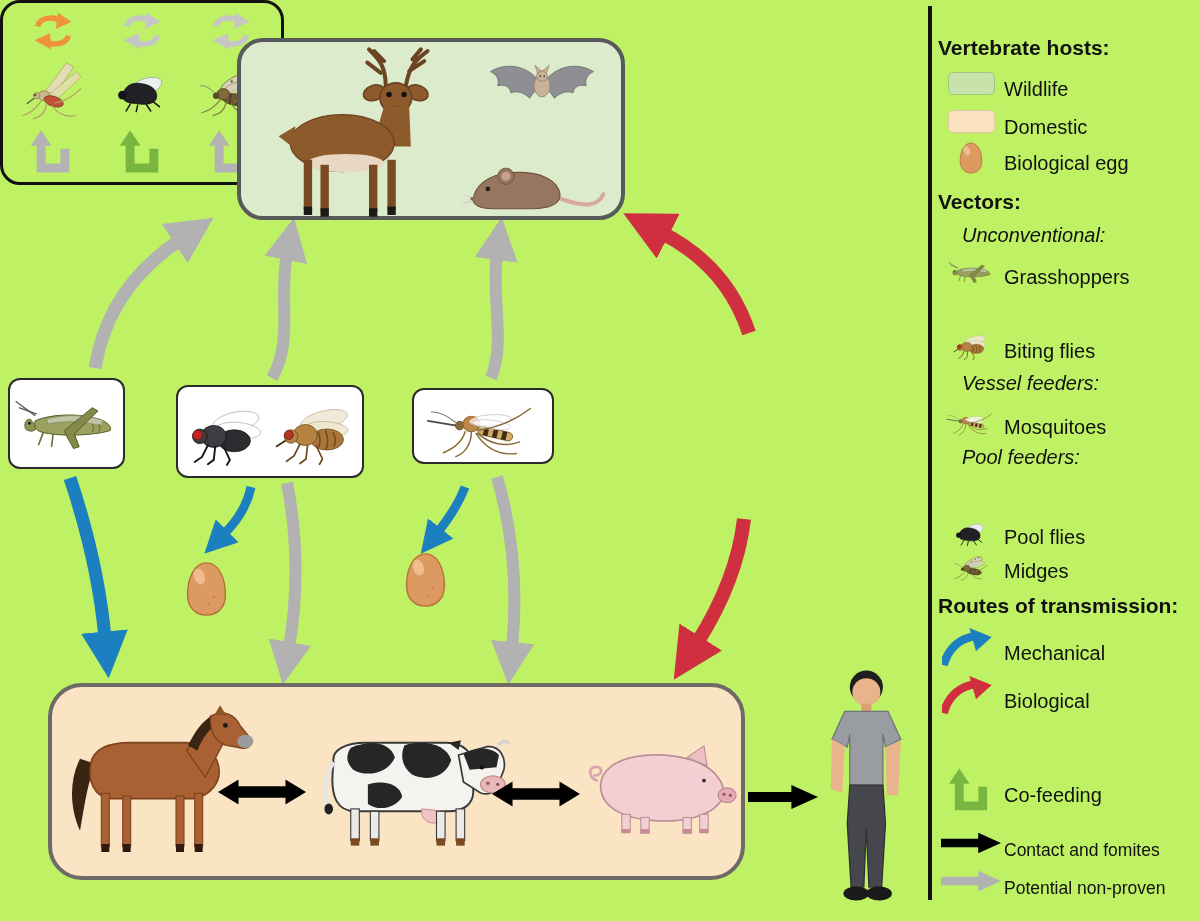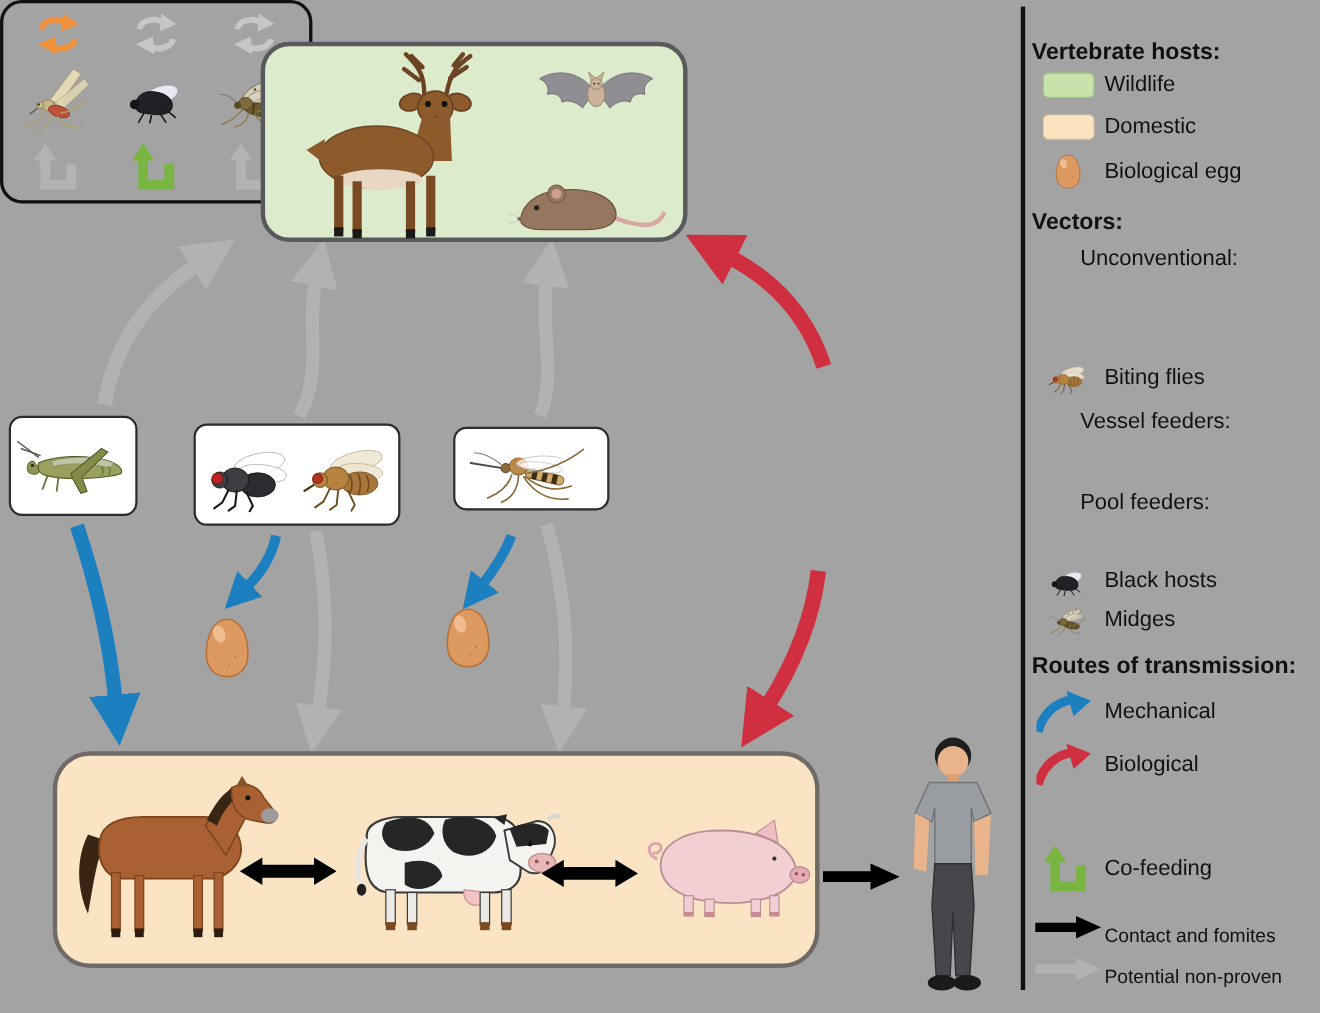--- a/index.html
+++ b/index.html
@@ -1,17 +1,17 @@
 <!DOCTYPE html>
 <html><head>
 <meta charset="utf-8">
 <style>
   html,body{margin:0;padding:0;background:#ffffff;}
   body{font-family:"Liberation Sans", sans-serif;}
-  #canvas{position:relative;width:1200px;height:921px;background:#a3a3a3;overflow:hidden;}
+  #canvas{position:relative;width:1200px;height:921px;background:#bef264;overflow:hidden;}
   .abs{position:absolute;}
   svg{display:block;}
 
   
   .host-box{position:absolute;border:4px solid #58595b;border-radius:26px;box-sizing:border-box;}
   #wildlife-box{left:237px;top:38px;width:388px;height:182px;background:#dcebcb;}
   #domestic-box{left:48px;top:683px;width:697px;height:197px;background:#fbe4c4;border-color:#6f6a66;border-radius:34px;}
   .vector-box{position:absolute;background:#ffffff;border:2.5px solid #2b2b2b;border-radius:12px;box-sizing:border-box;
               display:flex;align-items:center;justify-content:center;}
   #grasshopper-box{left:8px;top:378px;width:117px;height:91px;}
@@ -23,22 +23,22 @@
 
   
   #arrow-layer{position:absolute;left:0;top:0;pointer-events:none;}
 
   
   #divider{left:928px;top:6px;width:4px;height:894px;background:#111;}
 
   
   .lg-row{position:absolute;left:938px;display:flex;align-items:center;}
   .lg-title{font-size:21px;font-weight:bold;color:#111;}
-  .lg-group{font-size:20px;color:#111;margin-left:20px;}
-  .lg-label{font-size:20px;color:#111;}
+  .lg-group{font-size:20px;font-style:italic;color:#111;}
+  .lg-label{font-size:20px;color:#111;margin-top:12px;}
   .lg-label-sm{font-size:17.5px;color:#111;margin-top:16px;}
   .lg-iconcell{width:66px;display:flex;justify-content:center;align-items:center;flex:none;}
   .swatch{width:47px;height:23px;border-radius:5px;border:1.5px solid #9cc87e;box-sizing:border-box;display:inline-block;}
 </style>
 </head>
 <body>
 
 <div id="canvas">
 
   <svg width="0" height="0" style="position:absolute" aria-hidden="true">
@@ -500,41 +500,57 @@
       </span>
     <span class="lg-label">Biological egg</span>
   </div>
 
   <div class="lg-row" style="top:190px">
     <span class="lg-title">Vectors:</span>
   </div>
   <div class="lg-row" style="top:224px;left:962px">
     <span class="lg-group">Unconventional:</span>
   </div>
+  <div class="lg-row" style="top:254px">
+    <span class="lg-iconcell">
+        <svg width="46" height="26" viewBox="0 0 130 72">
+          <use href="#sym-grasshopper"></use>
+        </svg>
+      </span>
+    <span class="lg-label">Grasshoppers</span>
+  </div>
   <div class="lg-row" style="top:328px">
     <span class="lg-iconcell">
         <svg width="40" height="31" viewBox="0 0 120 92">
           <use href="#sym-bitingfly"></use>
         </svg>
       </span>
     <span class="lg-label">Biting flies</span>
   </div>
   <div class="lg-row" style="top:372px;left:962px">
     <span class="lg-group">Vessel feeders:</span>
   </div>
+  <div class="lg-row" style="top:404px">
+    <span class="lg-iconcell">
+        <svg width="52" height="29" viewBox="0 0 150 85">
+          <use href="#sym-mosquito"></use>
+        </svg>
+      </span>
+    <span class="lg-label">Mosquitoes</span>
+  </div>
   <div class="lg-row" style="top:446px;left:962px">
     <span class="lg-group">Pool feeders:</span>
   </div>
   <div class="lg-row" style="top:514px">
     <span class="lg-iconcell">
         <svg width="36" height="28" viewBox="0 0 80 62">
           <use href="#sym-blackfly"></use>
         </svg>
       </span>
-    <span class="lg-label">Black hosts</span>
+    <span class="lg-label">Pool flies</span>
   </div>
   <div class="lg-row" style="top:548px">
     <span class="lg-iconcell">
         <svg width="36" height="30" viewBox="0 0 90 76">
           <use href="#sym-midge"></use>
         </svg>
       </span>
     <span class="lg-label">Midges</span>
   </div>
 

